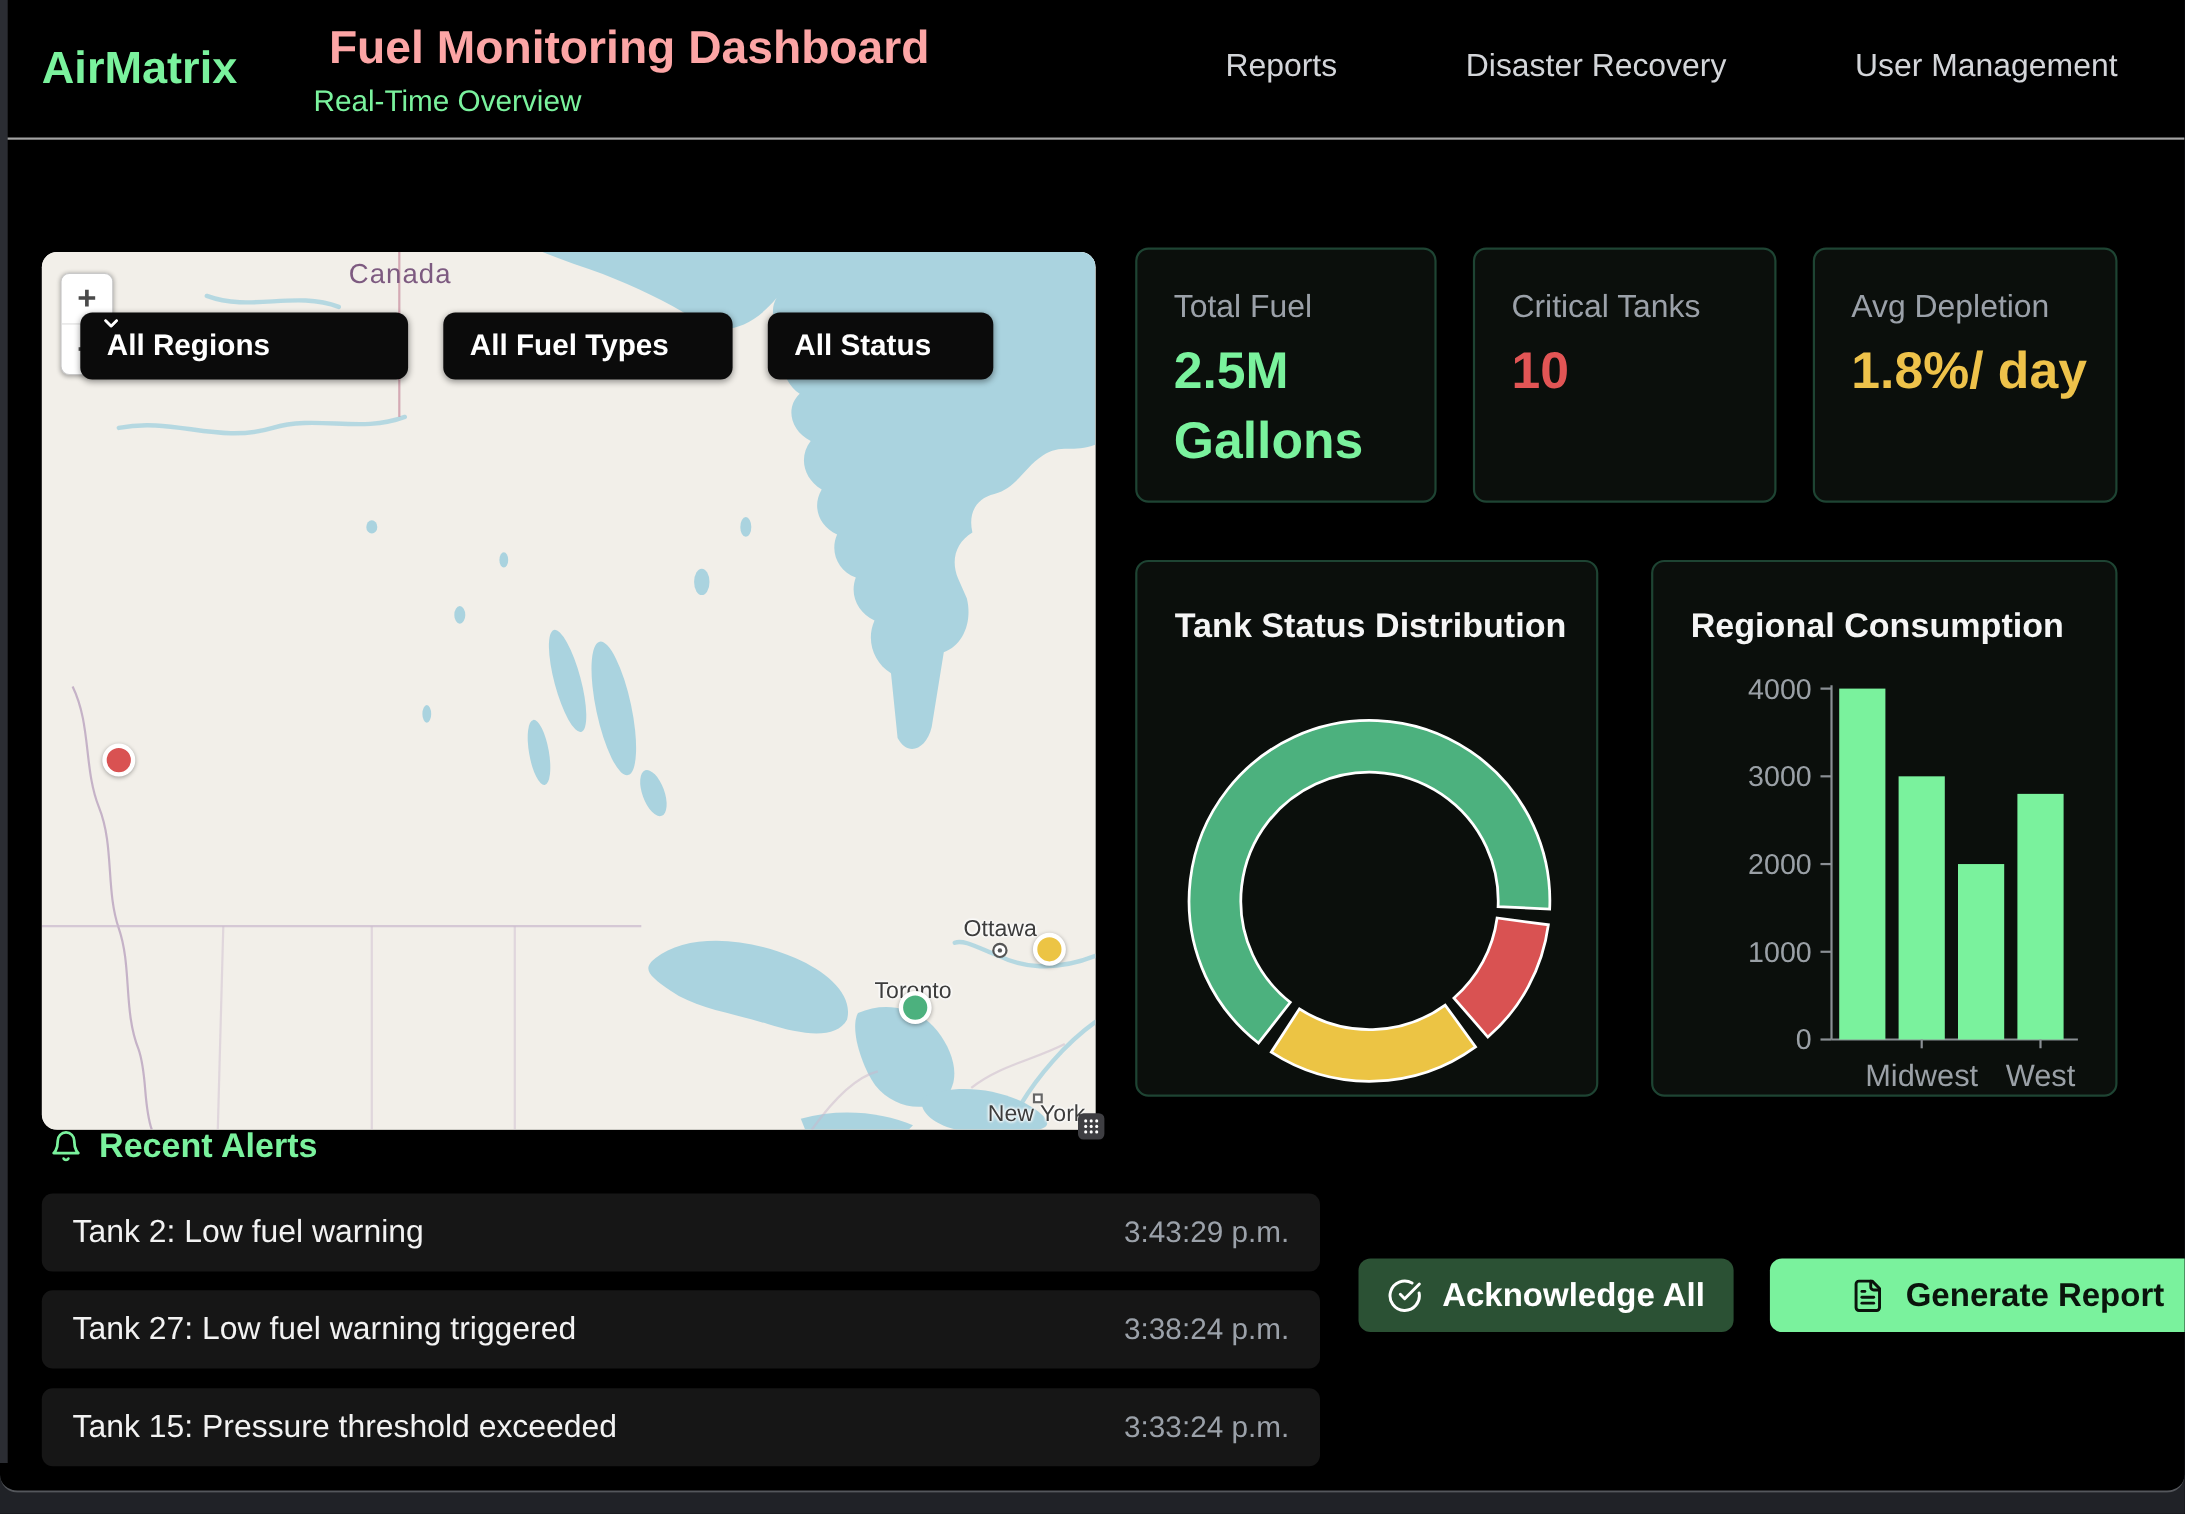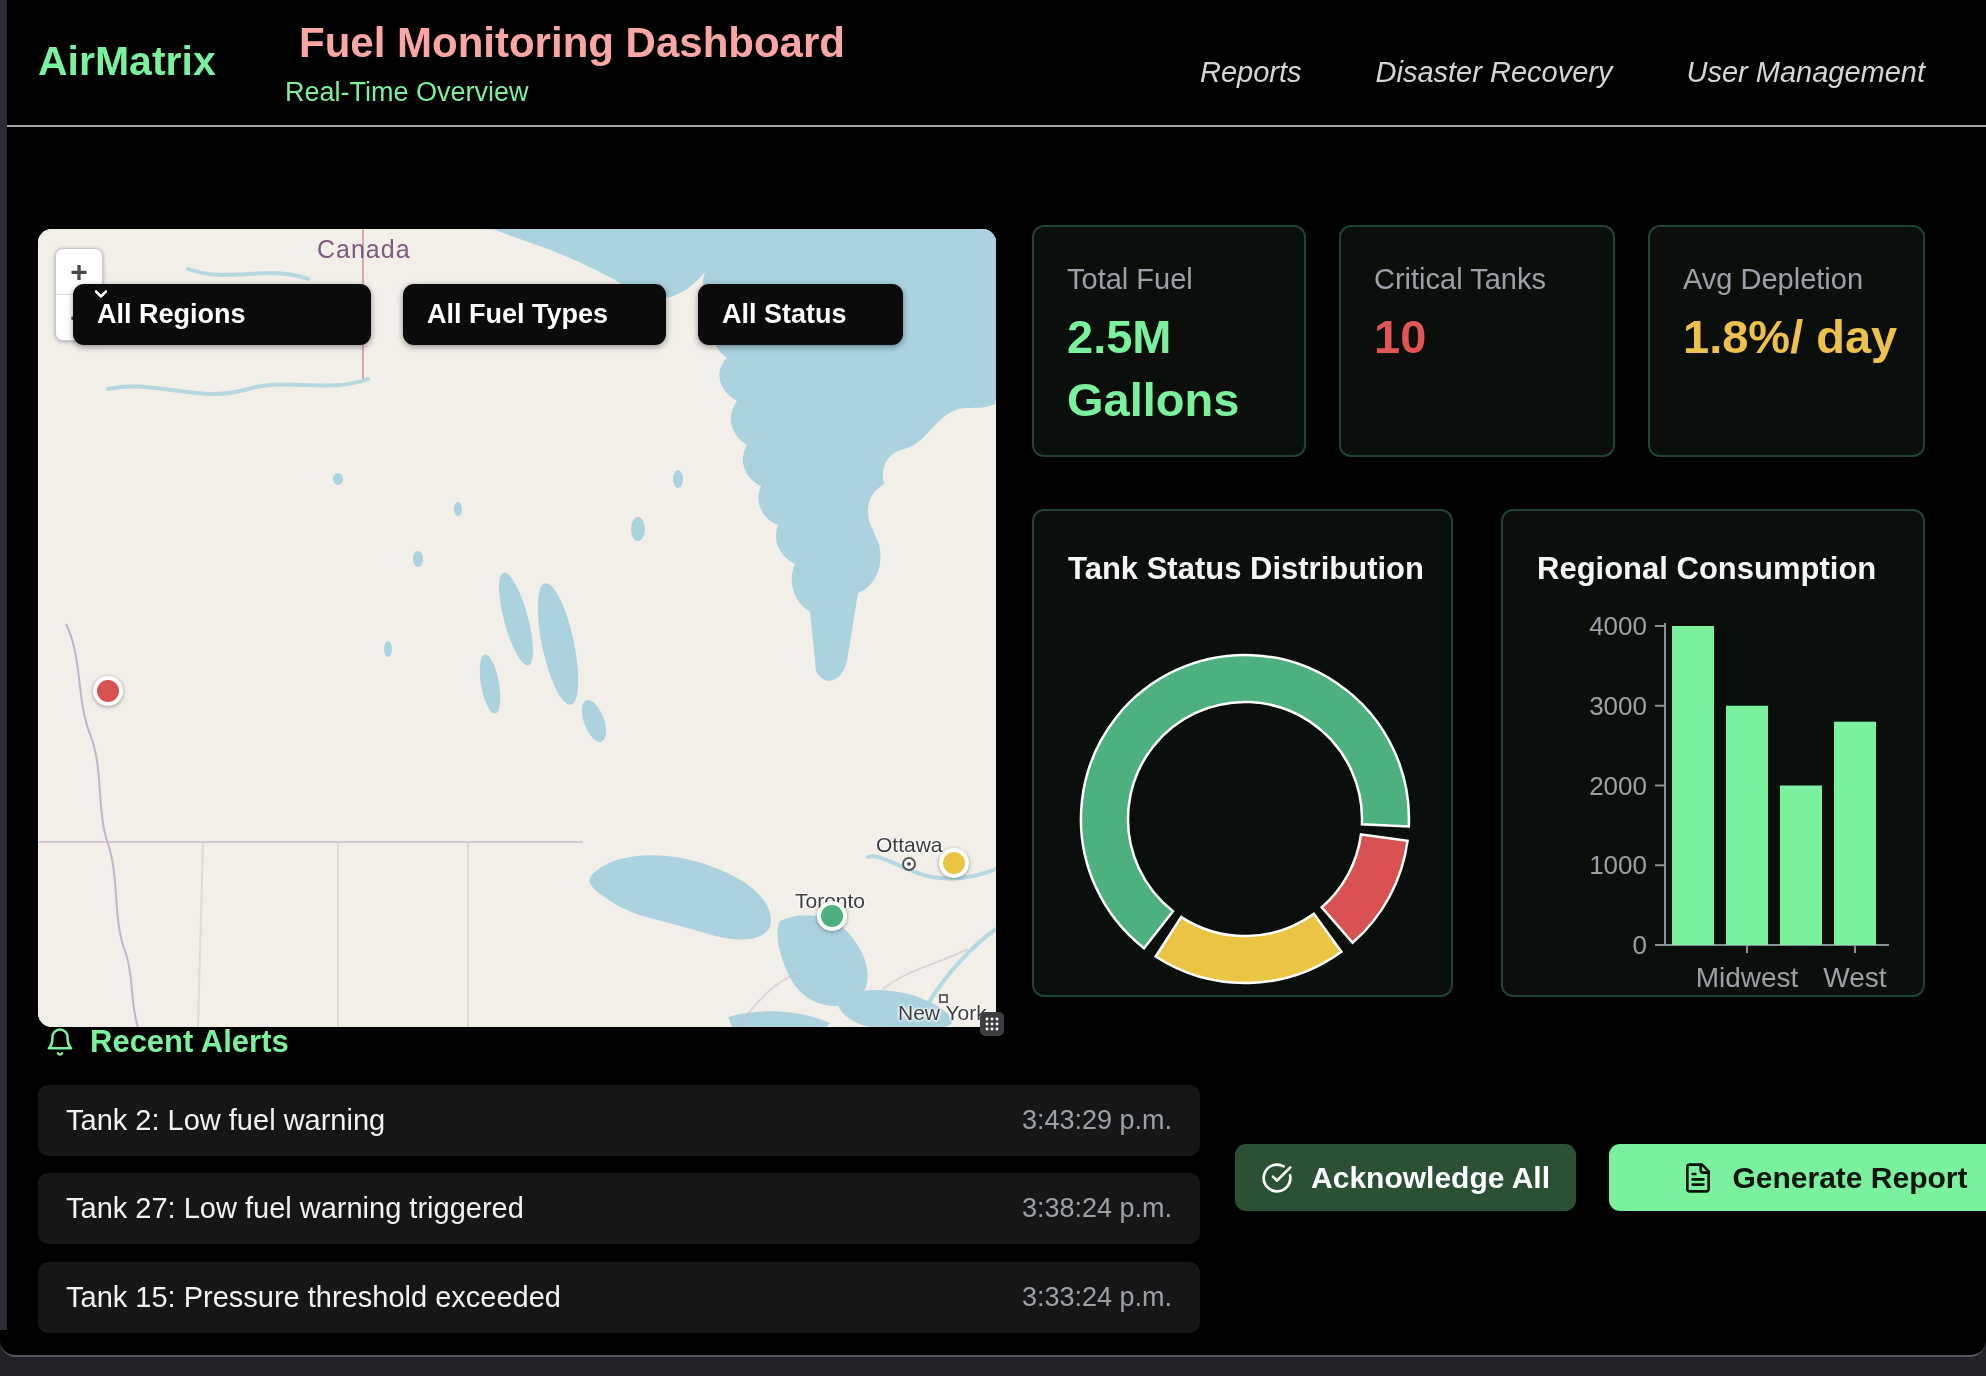--- a/index.html
+++ b/index.html
@@ -6,21 +6,21 @@
     font-family:"Liberation Sans","DejaVu Sans",sans-serif;}
   #window{position:absolute;left:0;top:0;right:0;bottom:19px;background:#000;
     border-bottom:2px solid #54575c;border-radius:0 0 16px 16px;overflow:hidden;}
   .left-edge{position:absolute;left:0;top:0;width:7px;height:1330px;background:#2b2d33;z-index:60;}
   
   .header{position:absolute;left:0;top:0;width:100%;height:125px;background:#000;
     border-bottom:2px solid #a3a3a3;z-index:20;}
   .logo{position:absolute;left:38px;top:38px;font-size:41px;font-weight:700;color:var(--accent);}
   .title{position:absolute;left:283px;top:19px;font-size:42px;font-weight:700;color:#fca5a5;margin-left:16px;}
   .subtitle{position:absolute;left:285px;top:77px;font-size:27px;font-weight:400;color:var(--accent);}
-  .nav{position:absolute;right:61px;top:56px;display:flex;gap:74px;font-style:italic;}
+  .nav{position:absolute;right:61px;top:44px;display:flex;gap:117px;}
   .nav-item{font-size:29px;color:var(--nav);cursor:pointer;white-space:nowrap;}
   
   .map-panel{position:absolute;left:38px;top:193px;width:958px;height:798px;z-index:5;margin-top:36px;}
   .map-clip{position:absolute;inset:0;border-radius:14px;overflow:hidden;background:var(--map-land);}
   .map-clip svg{position:absolute;left:0;top:0;}
   .water{fill:var(--map-water);}
   .wline{stroke:var(--map-water);stroke-width:4;fill:none;stroke-linecap:round;opacity:.85;}
   .country-label{position:absolute;left:279px;top:6px;font-size:25px;color:#7d5a80;letter-spacing:1px;}
   .city-label{position:absolute;font-size:21px;color:#3d3d3d;white-space:nowrap;
     text-shadow:0 0 3px #fff,0 0 3px #fff,0 0 3px #fff,0 0 3px #fff;}

